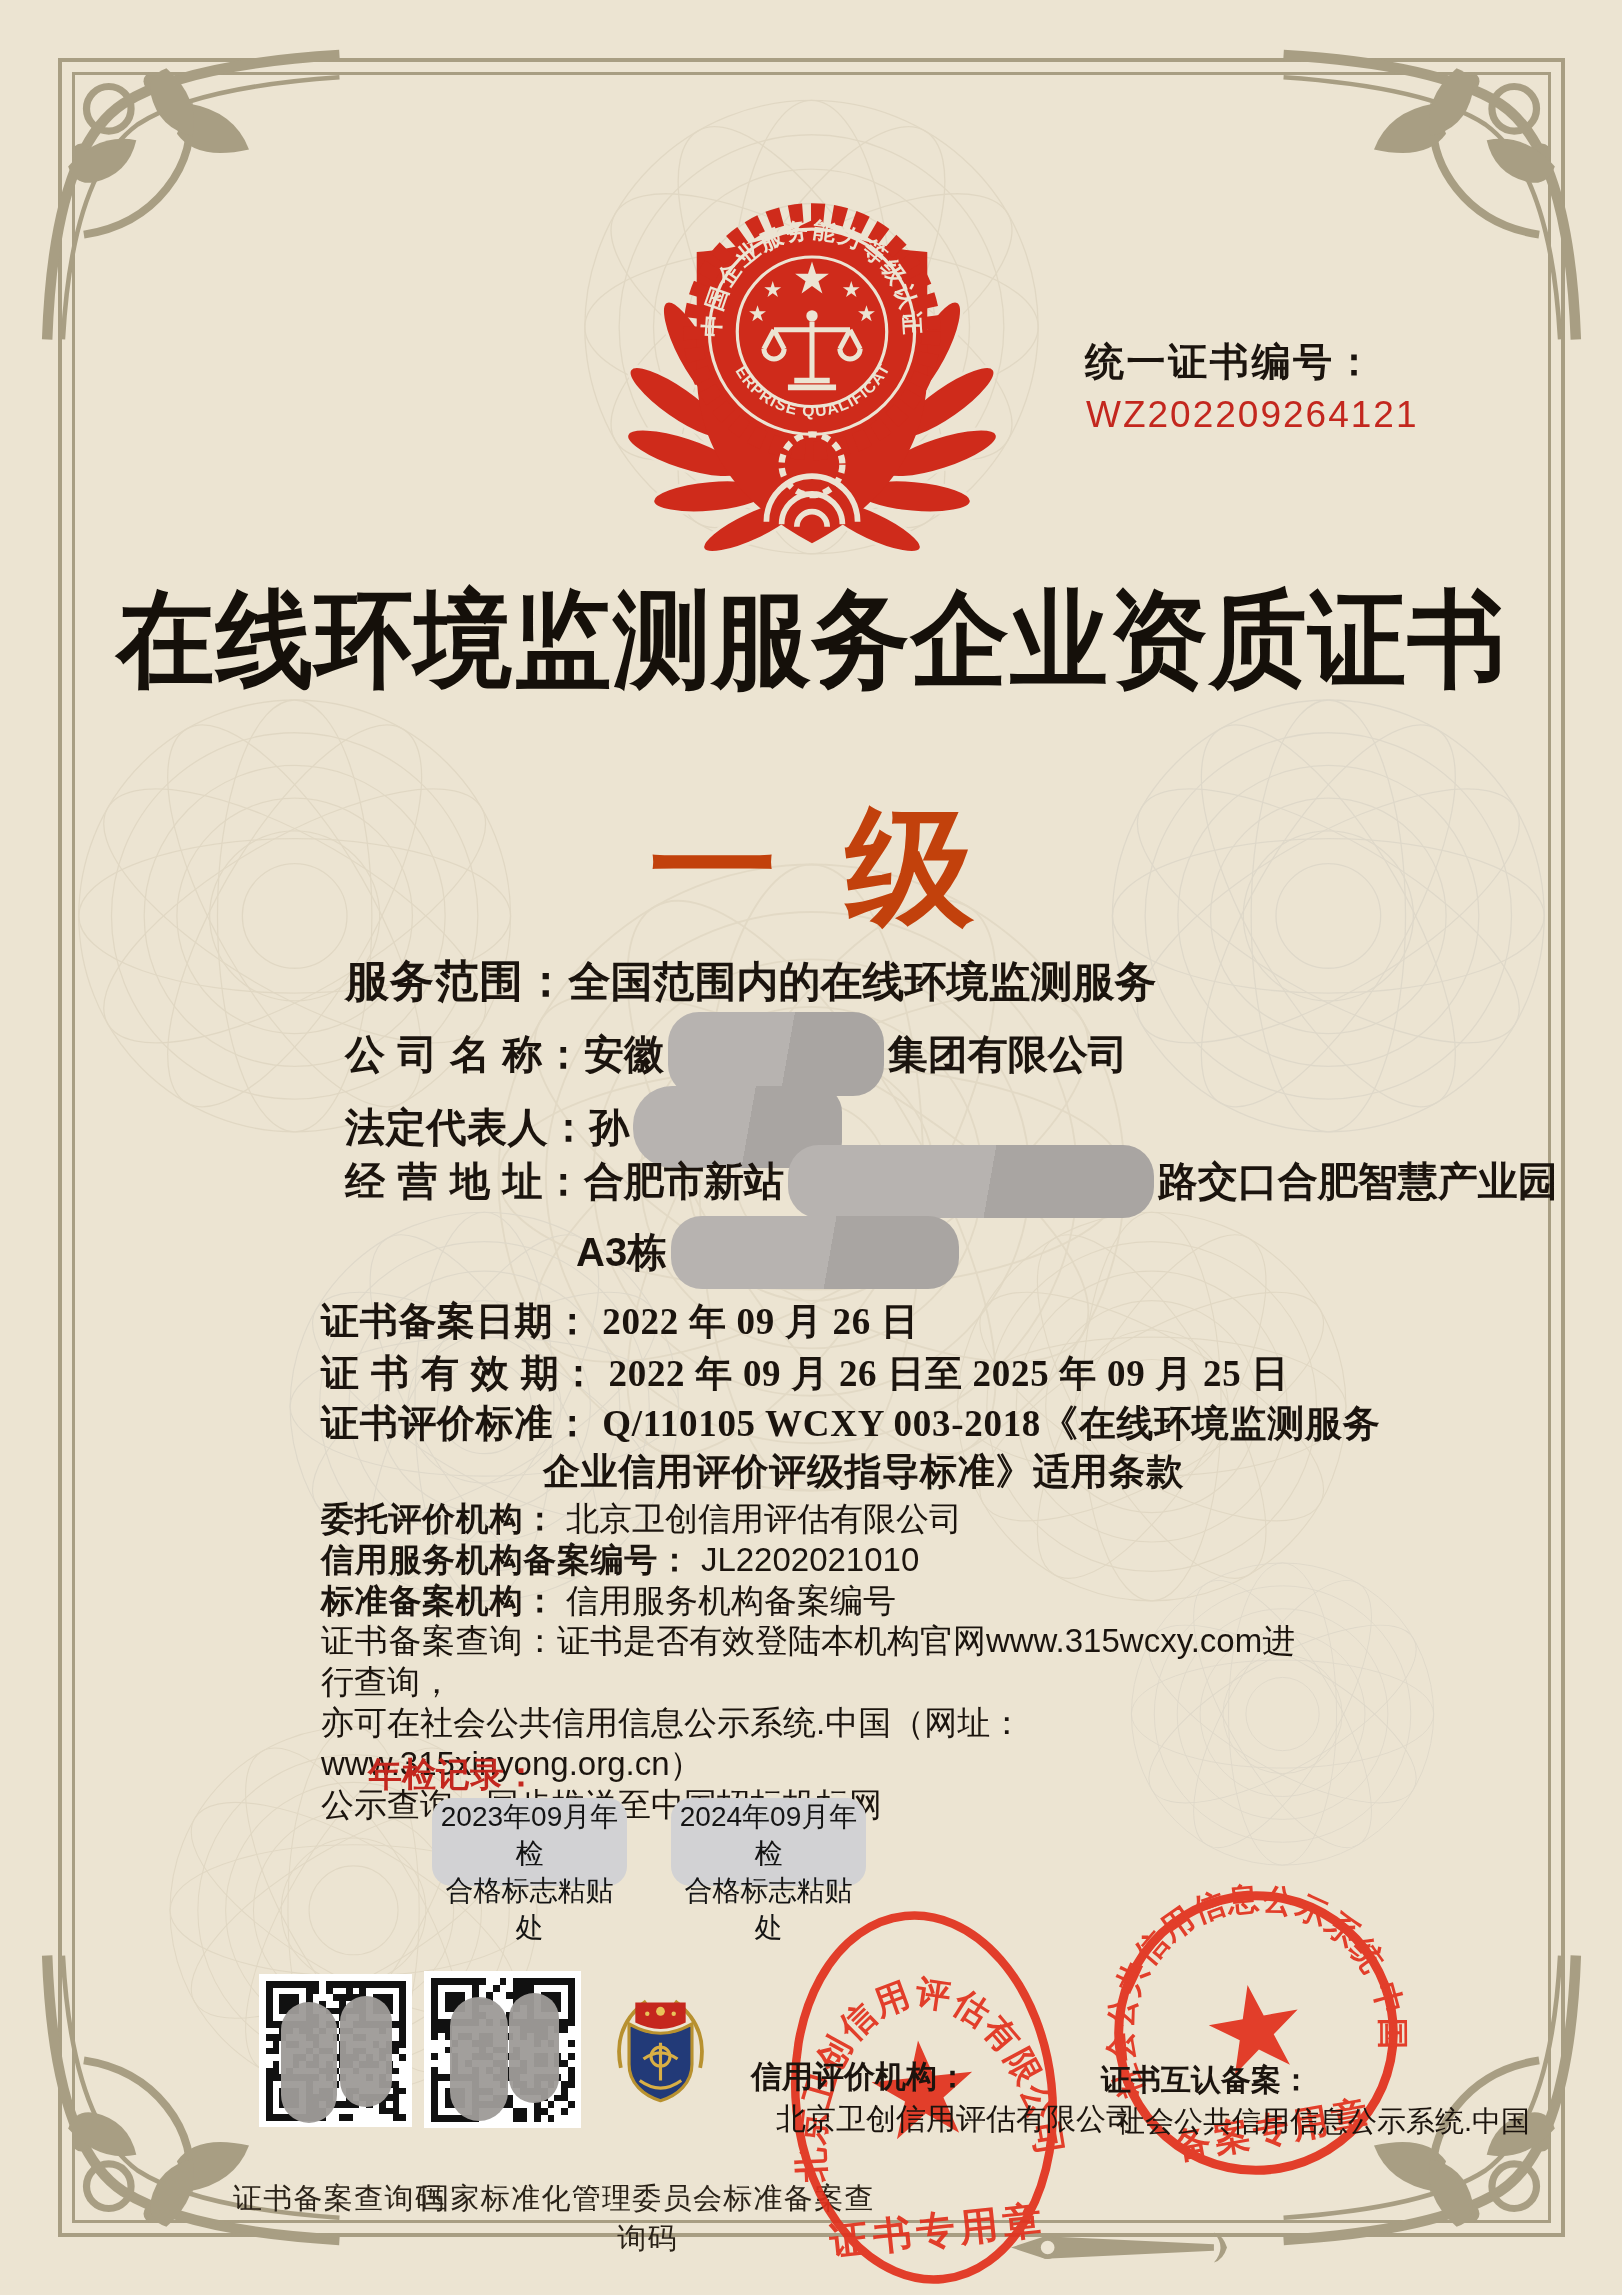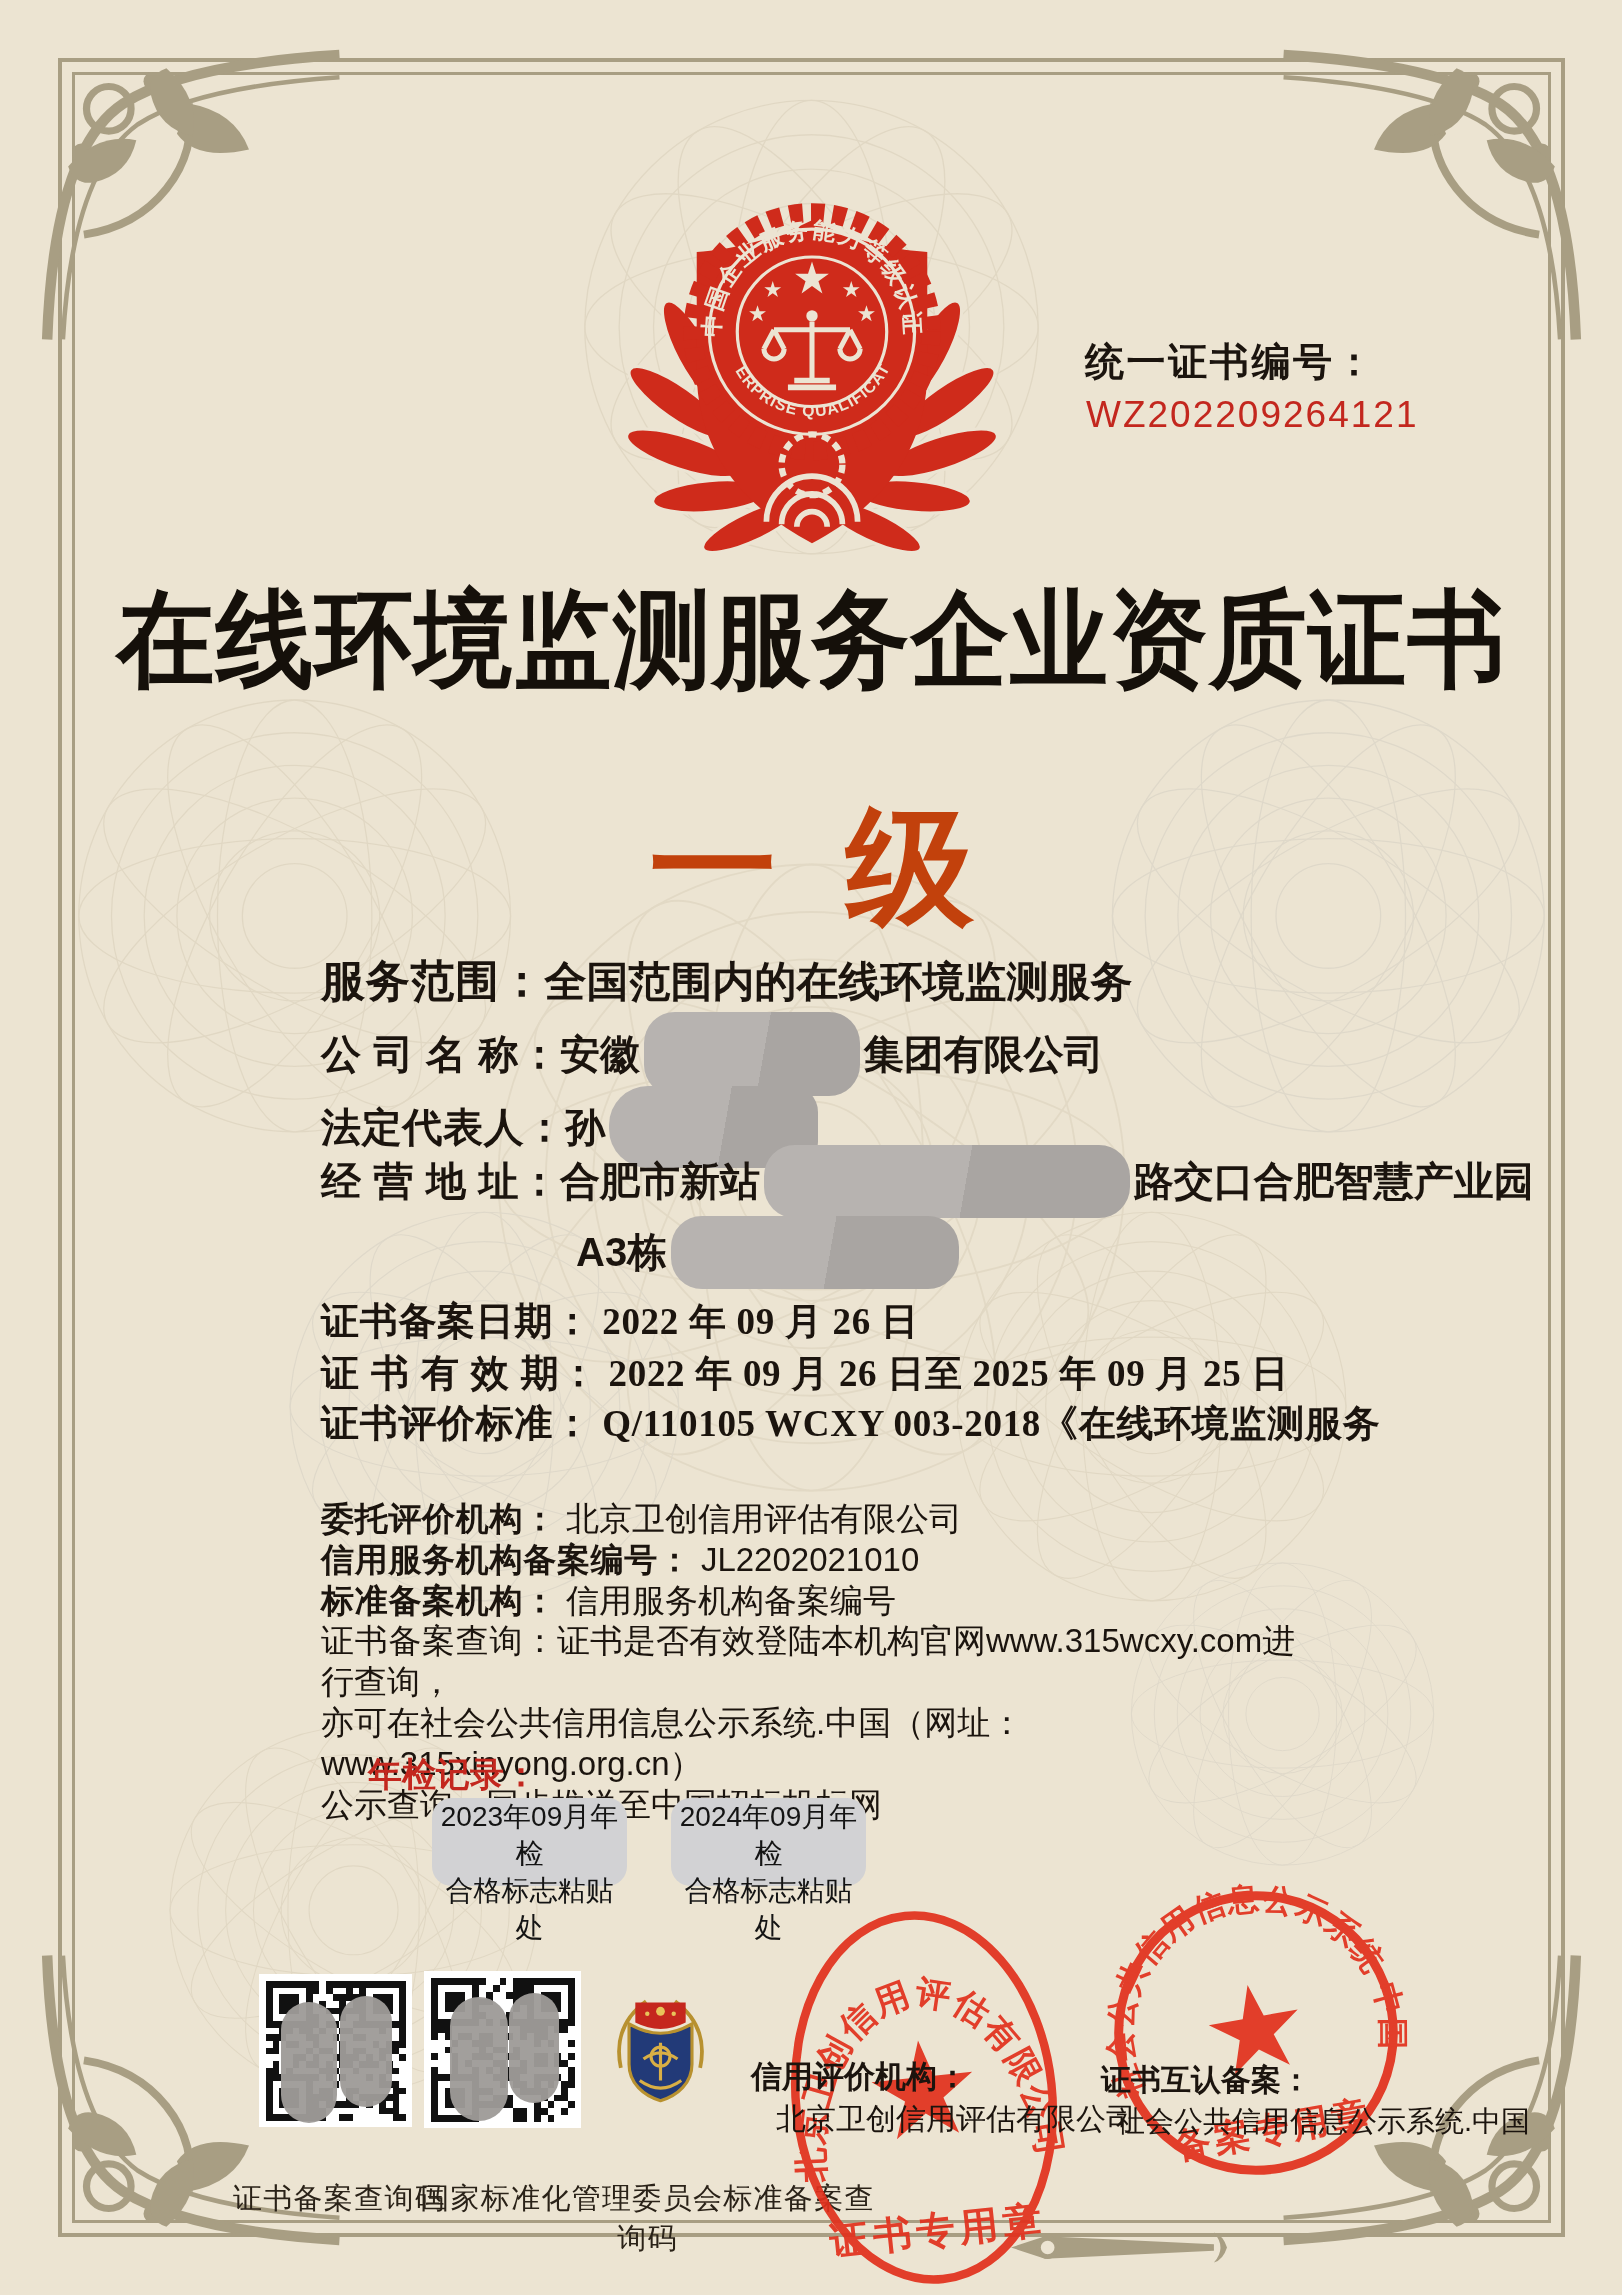--- a/index.html
+++ b/index.html
@@ -21,21 +21,21 @@
   .certno-label{position:absolute;left:1085px;top:335px;font-size:39px;font-weight:900;letter-spacing:2.6px;z-index:3}
   .certno-value{position:absolute;left:1086px;top:394px;font-size:37px;font-weight:500;color:#c3271e;letter-spacing:2px;z-index:3}
   .emblem{position:absolute;left:622px;top:162px;z-index:3}
   
   .title{position:absolute;left:0;top:575px;width:1623px;text-align:center;font-size:98px;font-weight:900;
          letter-spacing:1.3px;color:#15100a;z-index:3;transform:scaleY(1.08)}
   .grade{position:absolute;left:0;top:782px;width:1623px;text-align:center;font-size:128px;font-weight:700;
          color:#c2410c;letter-spacing:69px;padding-left:0;text-indent:69px;z-index:3}
   
   .row{position:absolute;left:321px;display:flex;align-items:center;white-space:nowrap;z-index:3}
-  .row .lab{font-weight:900;}
+  .row .lab{font-weight:900;margin-left:24px;}
   .r-scope{top:942px;height:79px;font-size:42px}
   .r-scope .lab{font-size:44px}
   .r-company{top:1011px;height:86px;font-size:40px}
   .r-legal{top:1084px;height:86px;font-size:40px}
   .r-addr{top:1140px;height:82px;font-size:40px}
   .r-addr2{top:1211px;height:82px;font-size:40px;left:576px}
   .lab{letter-spacing:0.7px}
   .val{font-weight:600}
   .mask{display:inline-block;background:linear-gradient(100deg,#b7b3b0 0 55%,#a9a5a2 55% 100%);
         border-radius:31px;vertical-align:middle;margin:0 3.9px}
@@ -233,20 +233,23 @@
     <span class="lab">证书备案日期：</span>
     <span class="dval">2022 年 09 月 26 日</span>
   </div>
   <div class="drow d2">
     <span class="lab">证 书 有 效 期：</span>
     <span class="dval">2022 年 09 月 26 日至 2025 年 09 月 25 日</span>
   </div>
   <div class="drow d3">
     <span class="lab">证书评价标准：</span>
     <span class="dval">Q/110105 WCXY 003-2018《在线环境监测服务</span>
+  </div>
+  <div class="drow d4">
+    <span class="dval">企业信用评价评级指导标准》适用条款</span>
   </div>
 
   <div class="arow a1">
     <span class="lab">委托评价机构：</span>
     <span>北京卫创信用评估有限公司</span>
   </div>
   <div class="arow a2">
     <span class="lab">信用服务机构备案编号：</span>
     <span>JL2202021010</span>
   </div>

